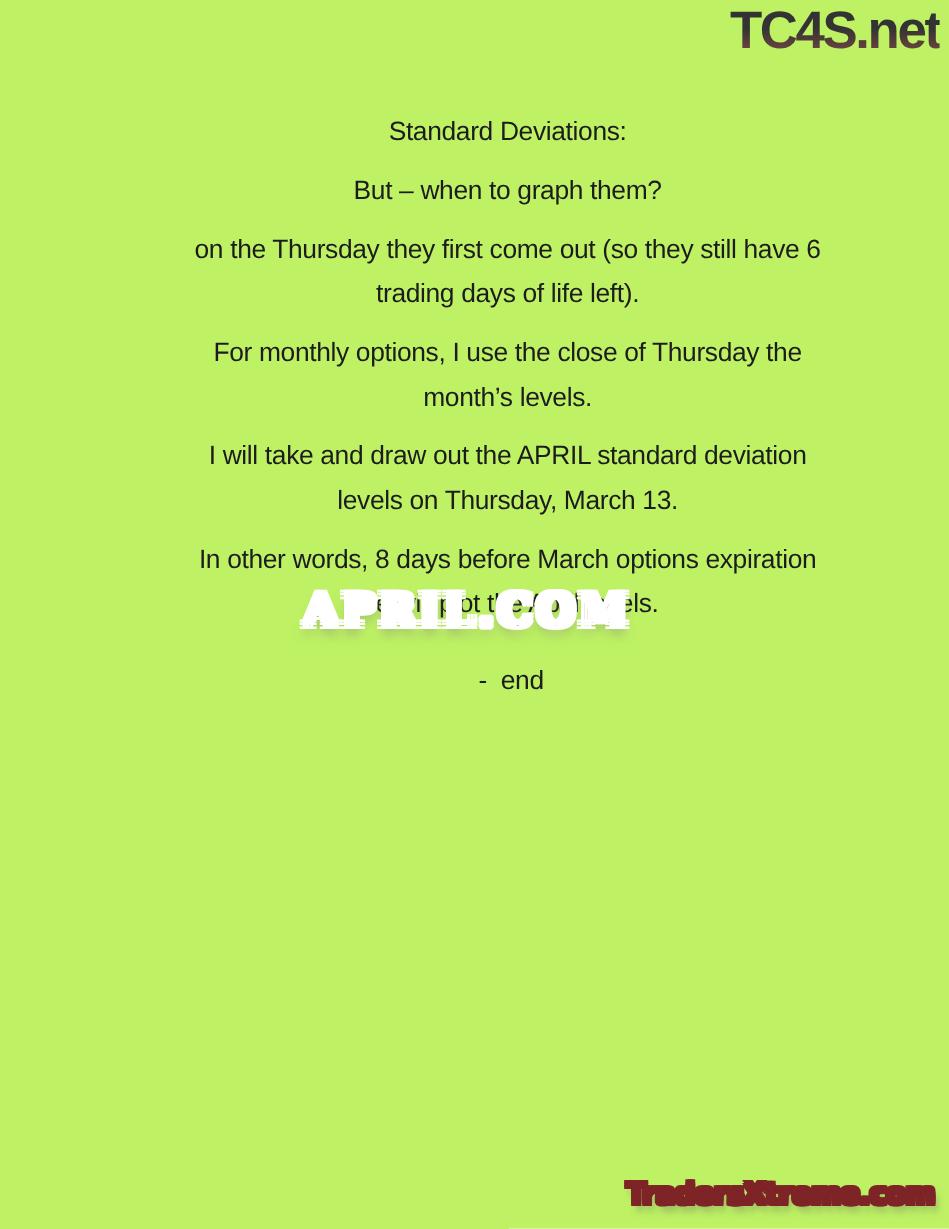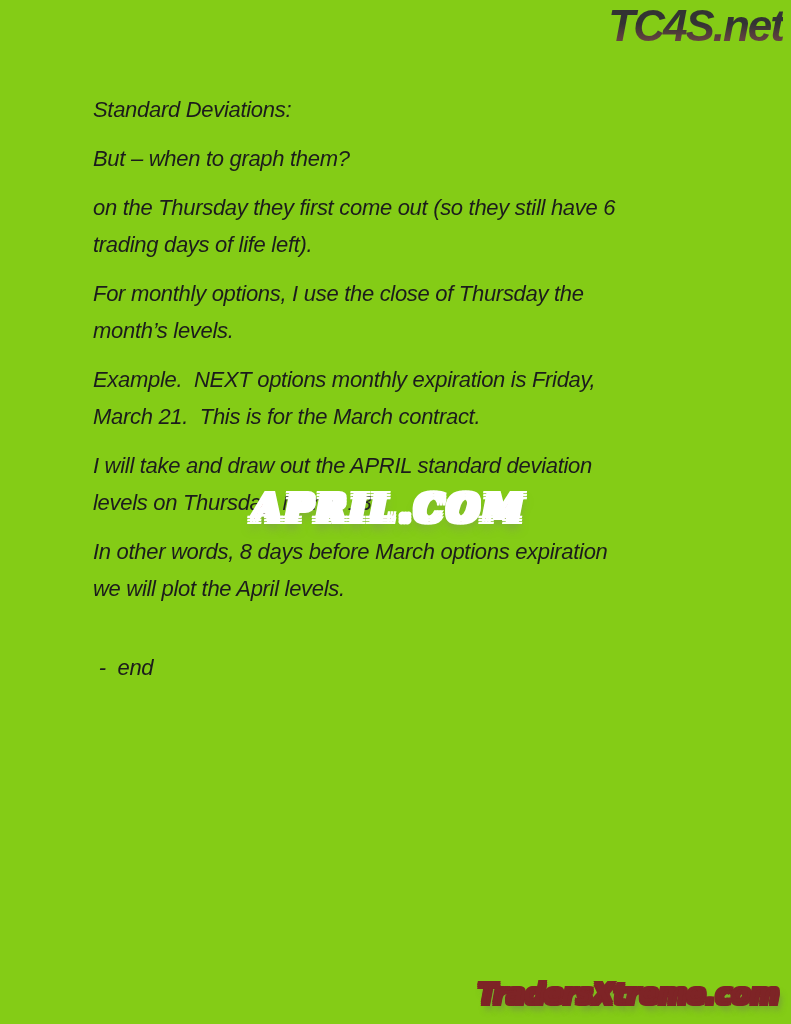--- a/index.html
+++ b/index.html
@@ -5,23 +5,22 @@
   html, body {
     margin: 0;
     padding: 0;
     background: #ffffff;
     font-family: "Liberation Sans", sans-serif;
   }
   .page {
     position: relative;
     width: 791px;
     height: 1024px;
-    background: #84cc16;
+    background: #bef264;
     overflow: hidden;
-    font-style: italic;
   }
 
   
   .top-logo {
     position: absolute;
     top: 2px;
     right: 8px;
     font-size: 44px;
     line-height: 48px;
     font-weight: bold;
@@ -41,23 +40,23 @@
   .content {
     position: absolute;
     left: 93px;
     top: 91px;
     width: 660px;
     color: var(--body-text, #1c1c1c);
     font-size: 22px;
     letter-spacing: -0.3px;
     line-height: 37px;
   }
-  .paragraph { margin: 0 0 12px 0; }
+  .paragraph { margin: 0 0 12px 0; text-align: center; }
   .text-line { white-space: pre; }
-  .end-paragraph { margin-top: 42px; }
+  .end-paragraph { margin-top: 27px; }
 
   
   .dlsub-badge {
     position: absolute;
     left: 253px;
     top: 486px;
     font-family: "DejaVu Serif", serif;
     font-weight: bold;
     font-size: 37px;
     line-height: 44px;
@@ -81,21 +80,21 @@
        0    7px 10px rgba(120,120,120,0.55);
   }
 
   
   .bottom-logo {
     position: absolute;
     top: 978px;
     right: 12px;
     font-family: "DejaVu Sans", sans-serif;
     font-weight: bold;
-    font-size: 28px;
+    font-size: 24px;
     line-height: 34px;
     letter-spacing: -0.5px;
     background: linear-gradient(to bottom,
       #d87a7b 0%,
       var(--bottom-logo-fill, #c75f60) 50%,
       #b04a4c 100%);
     -webkit-background-clip: text;
     background-clip: text;
     color: transparent;
     text-shadow:
@@ -128,24 +127,20 @@
       </div>
       <div class="paragraph">
         <div class="text-line">on the Thursday they first come out (so they still have 6</div>
         <div class="text-line">trading days of life left).</div>
       </div>
       <div class="paragraph">
         <div class="text-line">For monthly options, I use the close of Thursday the</div>
         <div class="text-line">month’s levels.</div>
       </div>
       <div class="paragraph">
-        <div class="text-line">Example.  NEXT options monthly expiration is Friday,</div>
-        <div class="text-line">March 21.  This is for the March contract.</div>
-      </div>
-      <div class="paragraph">
         <div class="text-line">I will take and draw out the APRIL standard deviation</div>
         <div class="text-line">levels on Thursday, March 13.</div>
       </div>
       <div class="paragraph">
         <div class="text-line">In other words, 8 days before March options expiration</div>
         <div class="text-line">we will plot the April levels.</div>
       </div>
       <div class="paragraph end-paragraph">
         <div class="text-line"> -  end</div>
       </div>

